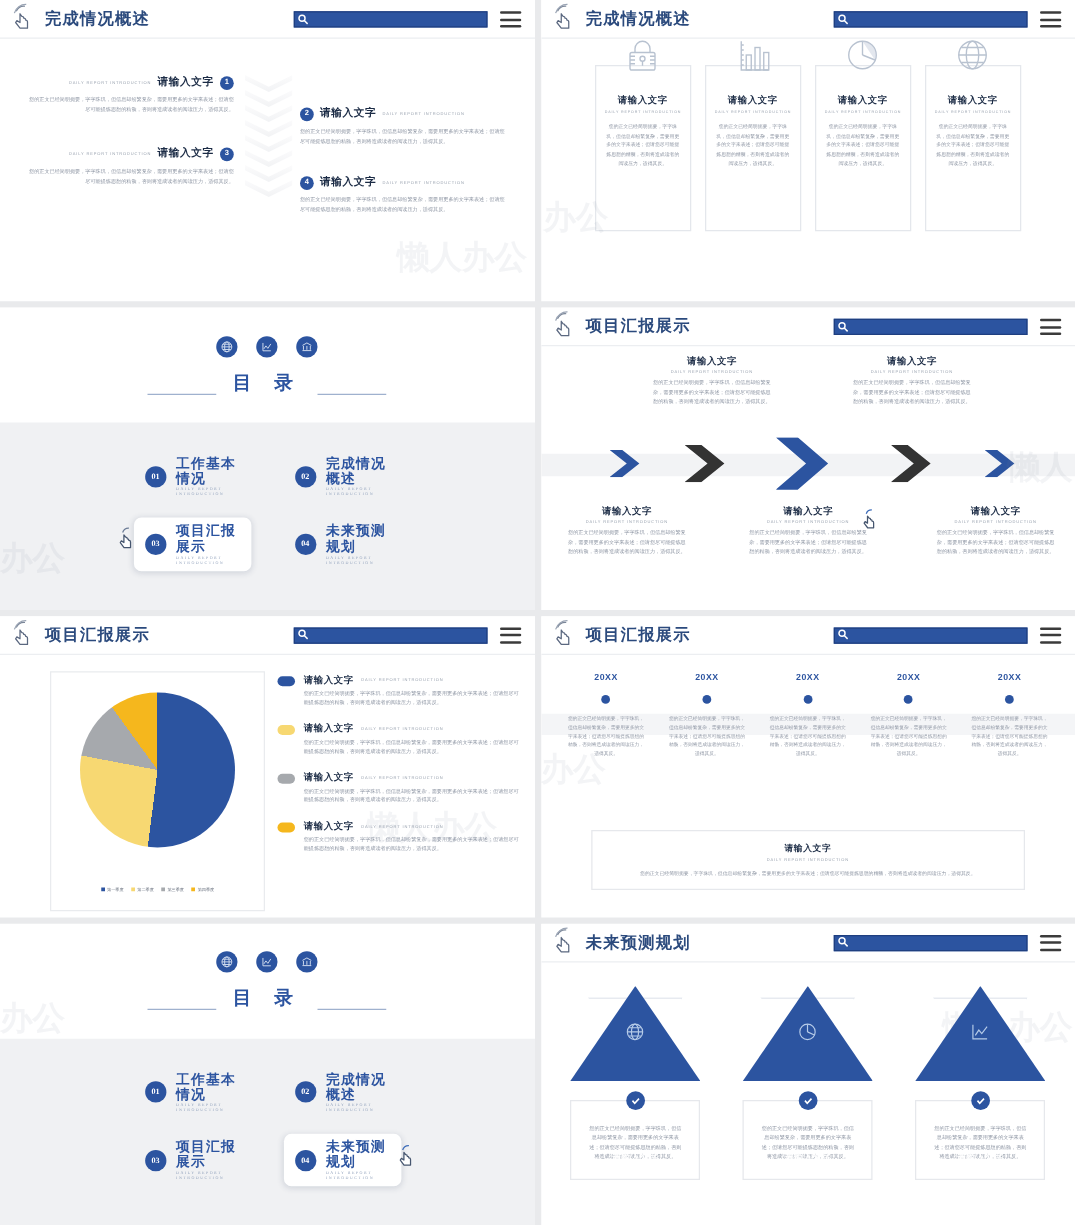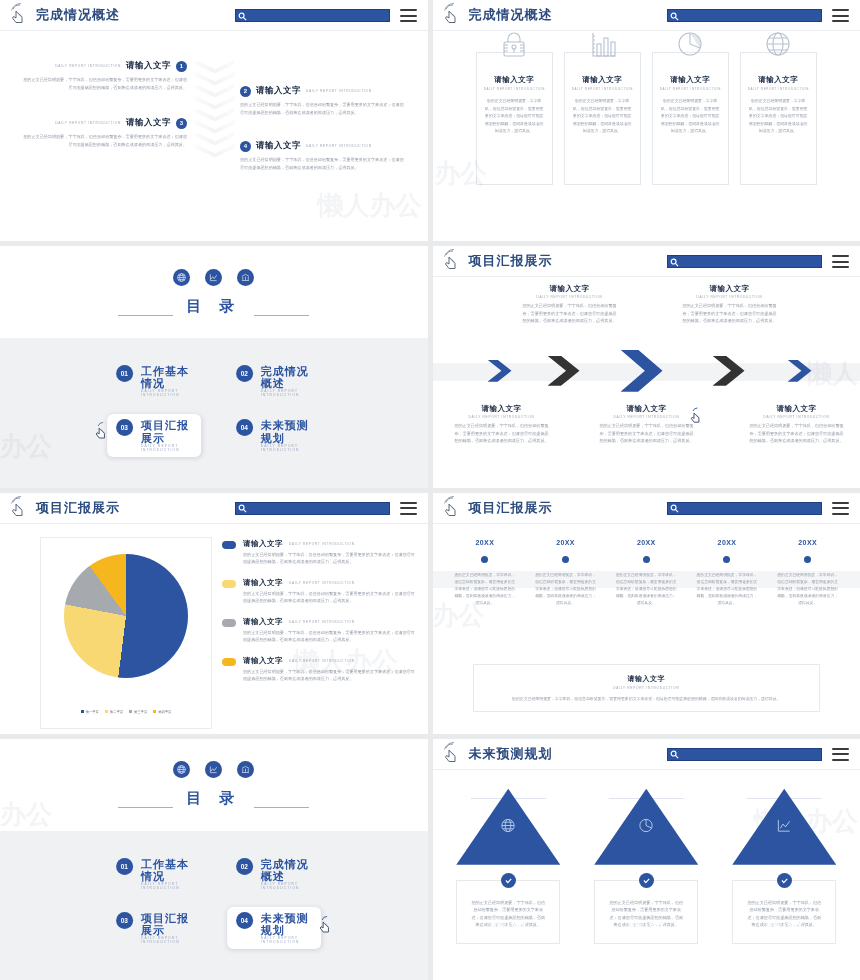--- a/index.html
+++ b/index.html
@@ -55,21 +55,21 @@
              align-items:center; justify-content:center; }
   .toc-icons { display:flex; gap:15px; margin-bottom:11px; }
   .ico-circ { width:17px; height:17px; border-radius:50%; background:#2c54a0;
               display:flex; align-items:center; justify-content:center; }
   .toc-head { display:flex; align-items:flex-end; gap:13px; }
   .toc-head .ln { width:55px; height:1px; background:#9fb1ce; }
   .toc-head .mu { font-size:15px; font-weight:bold; color:#2c54a0; letter-spacing:7px; }
   .toc-bot { position:absolute; top:92px; left:0; right:0; bottom:0; background:#f0f1f3; }
   .toc-grid { position:absolute; top:22px; left:50%; transform:translateX(-50%);
               display:grid; grid-template-columns:auto auto; gap:12px 26px; }
-  .toc-item { display:flex; gap:8px; padding:5px 9px; border-radius:6px; position:relative; }
+  .toc-item { display:flex; align-items:center; gap:8px; padding:5px 9px; border-radius:6px; position:relative;font-family:Liberation Serif, serif; }
   .toc-item.active { background:#fff; box-shadow:0 1px 5px rgba(30,50,90,.16); }
   .toc-n { width:17px; height:17px; border-radius:50%; background:#2c54a0; color:#fff;
            font-size:6.5px; font-weight:bold; display:flex; align-items:center; justify-content:center; flex:none; }
   .toc-l1 { font-size:11px; font-weight:bold; color:#2c54a0; letter-spacing:1px; line-height:1.1; }
   .toc-l2 { font-size:3.2px; color:#93a3bd; letter-spacing:1.2px; }
 
   
   .arrow-band { position:absolute; top:117px; left:0; right:0; height:18px; background:#f2f3f5; }
   .arrows { position:absolute; top:102px; left:0; right:0; height:45px; }
   .arw { position:absolute; top:50%; transform:translateY(-50%);

